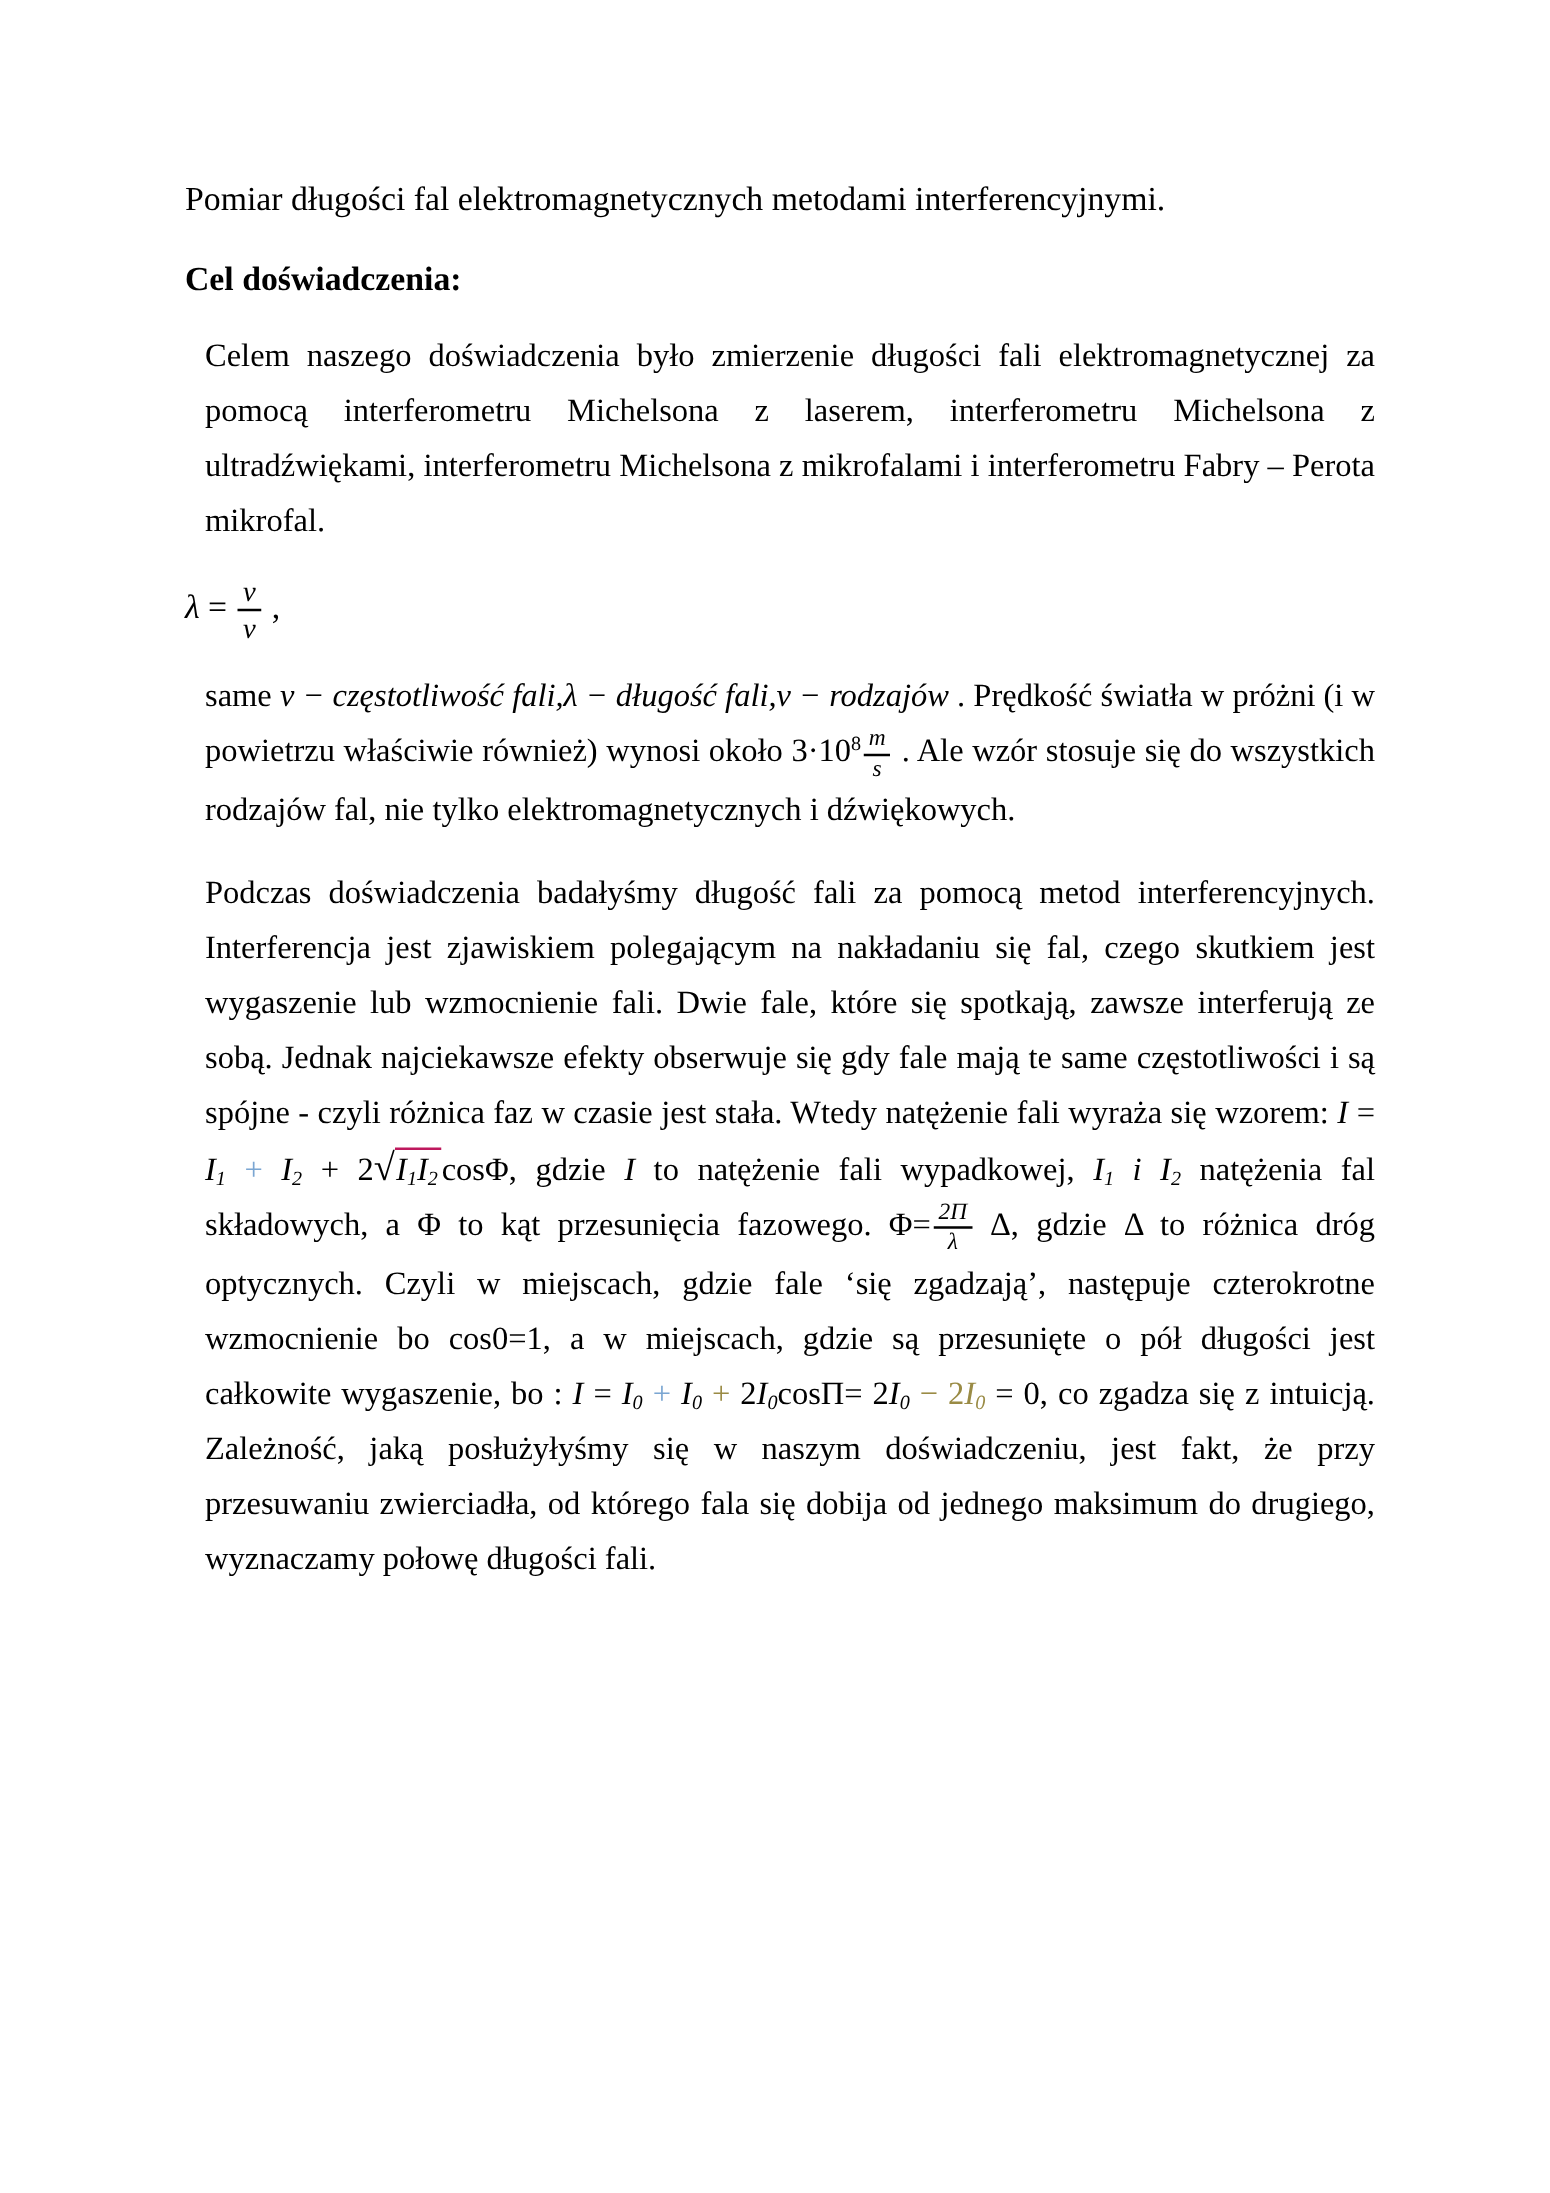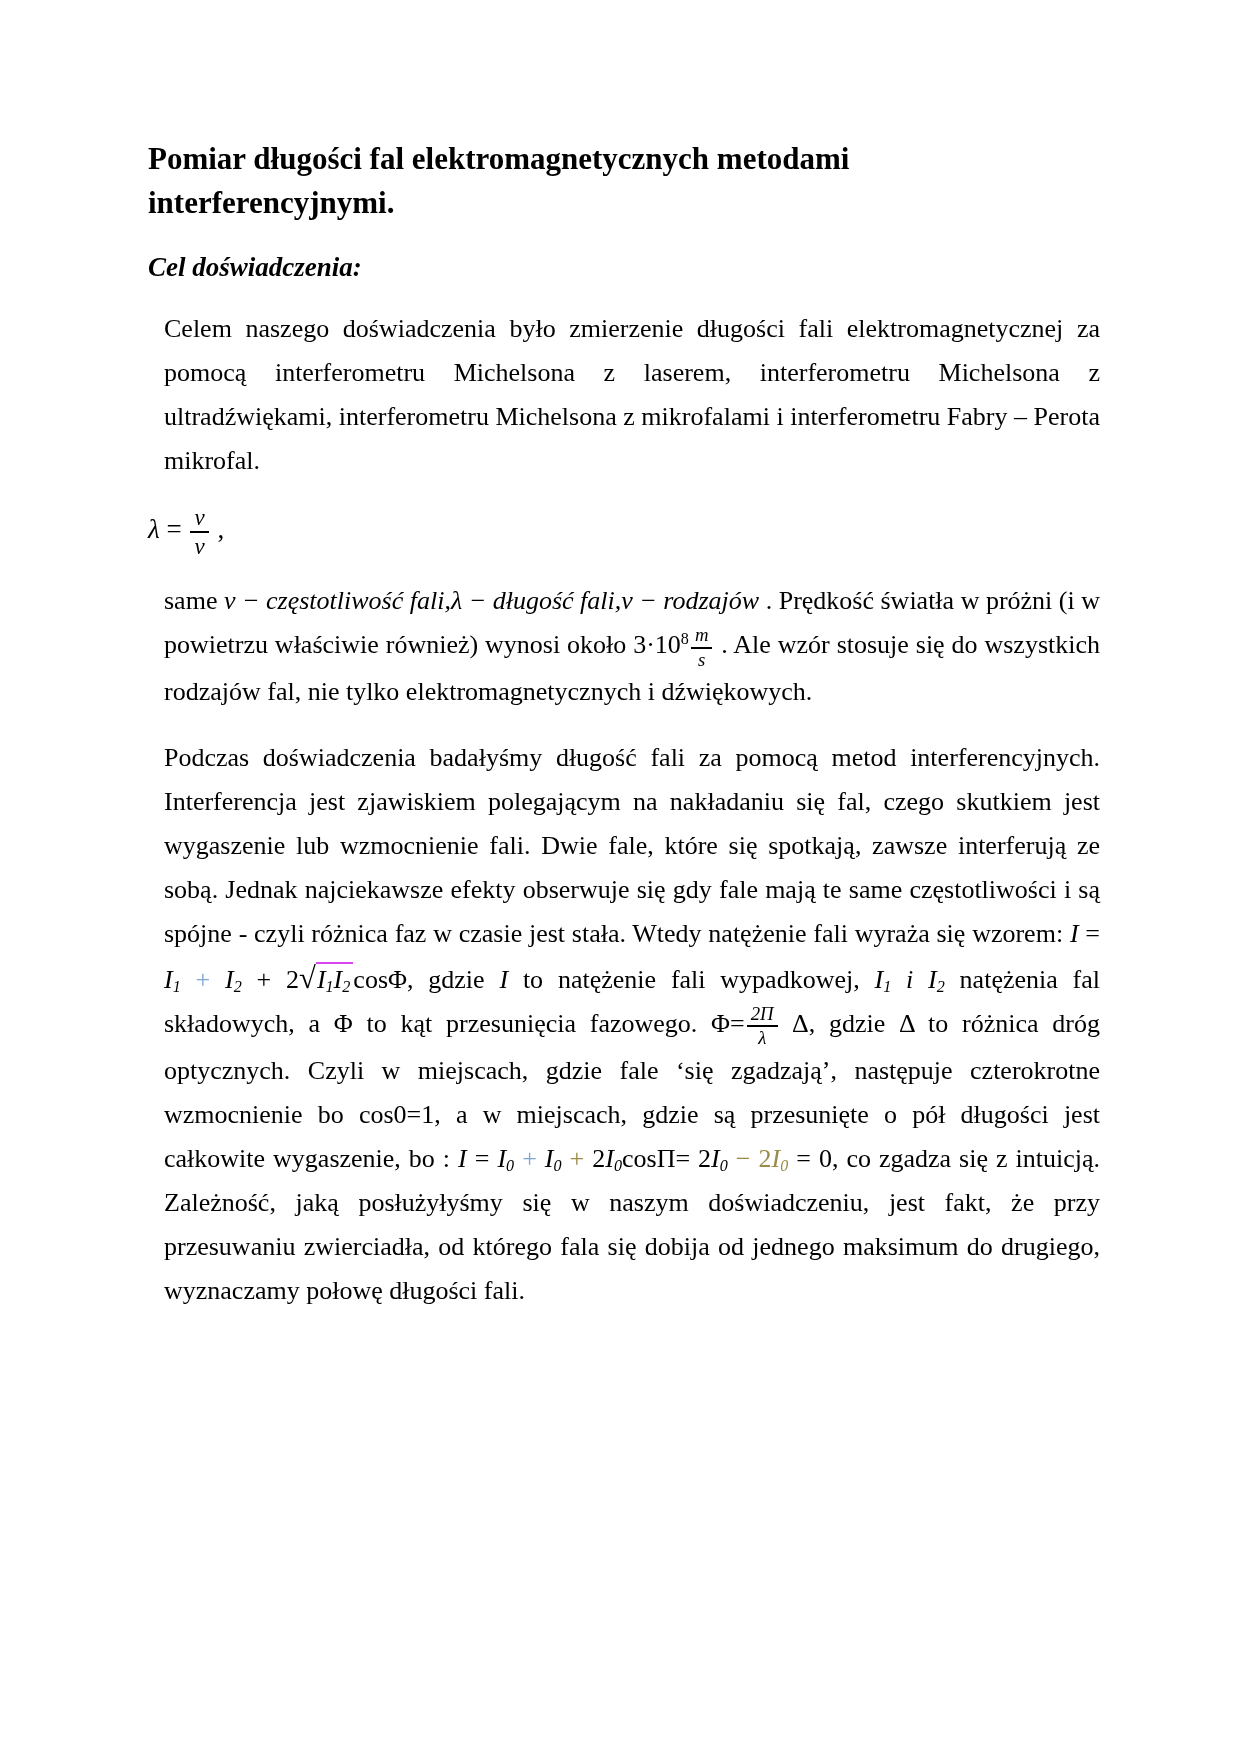--- a/index.html
+++ b/index.html
@@ -10,29 +10,28 @@
     color:#000;
     font-family:"Liberation Serif","DejaVu Serif",serif;
     overflow:hidden;
   }
   .doc {
     position:absolute;
     left:148px; top:137px;
     width:952px;
   }
   .title {
-    font-size:31px; font-weight:bold;
+    font-size:27px; font-weight:normal;
     line-height:44px;
     margin:0 0 20px 0;
   }
   .heading {
     font-size:27px; font-weight:bold;
     line-height:44px;
     margin:0 0 18px 0;
-    font-style:italic;
   }
   .para {
     font-size:26px;
     line-height:44px;
     text-align:justify;
     margin:0 0 22px 16px;
   }
   .formula {
     font-size:27px;
     line-height:1.1;
@@ -49,21 +48,21 @@
     vertical-align:middle;
     font-size:0.72em;
     line-height:1.1;
     margin:0 2px;
   }
   .frac .num { border-bottom:2px solid #000; padding:0 4px 1px 4px; }
   .frac .den { padding-top:1px; }
   .formula .frac { font-size:0.85em; }
   .sqrt { display:inline; white-space:nowrap; }
   .sqrt .sign { font-size:1.18em; }
-  .sqrt .radicand { border-top:2px solid #d946ef; padding:1px 3px 0 1px; }
+  .sqrt .radicand { border-top:2px solid #be185d; padding:1px 3px 0 1px; }
 </style>
 </head>
 <body>
 
 <div class="page">
   <div class="doc">
     <h1 class="title">Pomiar długości fal elektromagnetycznych metodami interferencyjnymi.</h1>
 
     <h2 class="heading">Cel doświadczenia:</h2>
     <div>

